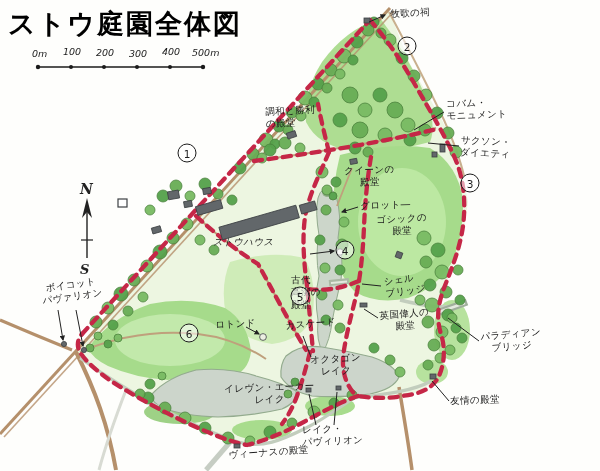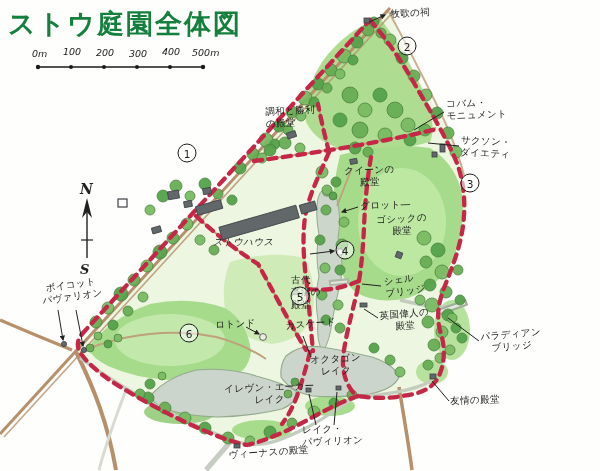--- a/index.html
+++ b/index.html
@@ -1,20 +1,20 @@
 <!DOCTYPE html>
 <html><head>
 <meta charset="utf-8">
 <style>
   html,body{margin:0;padding:0;background:#ffffff;}
   body{width:600px;height:471px;overflow:hidden;font-family:"DejaVu Sans",sans-serif;}
   .stage{position:relative;width:600px;height:471px;background:#fefefc;}
   svg.map{position:absolute;left:0;top:0;}
   .title{position:absolute;left:8px;top:6px;font-size:27px;font-weight:bold;
-         letter-spacing:2px;color:#15803d;white-space:nowrap;}
+         letter-spacing:2px;color:#000000;white-space:nowrap;}
   .lbl{position:absolute;font-size:9.5px;line-height:1.3;color:#1b1b1b;
        white-space:pre-line;letter-spacing:.4px;transform-origin:left top;}
   .ctr{text-align:center;}
   .station{position:absolute;width:17px;height:17px;border:1.6px solid #1c1c1c;
            border-radius:50%;display:flex;align-items:center;justify-content:center;
            font-size:10.5px;color:#1c1c1c;background:rgba(255,255,255,.55);
            transform:translate(-50%,-50%);}
   .scalebar{position:absolute;left:28px;top:44px;}
   .scalebar text{font-size:9.5px;font-style:italic;fill:#1b1b1b;}
   .compass{position:absolute;left:66px;top:178px;}

